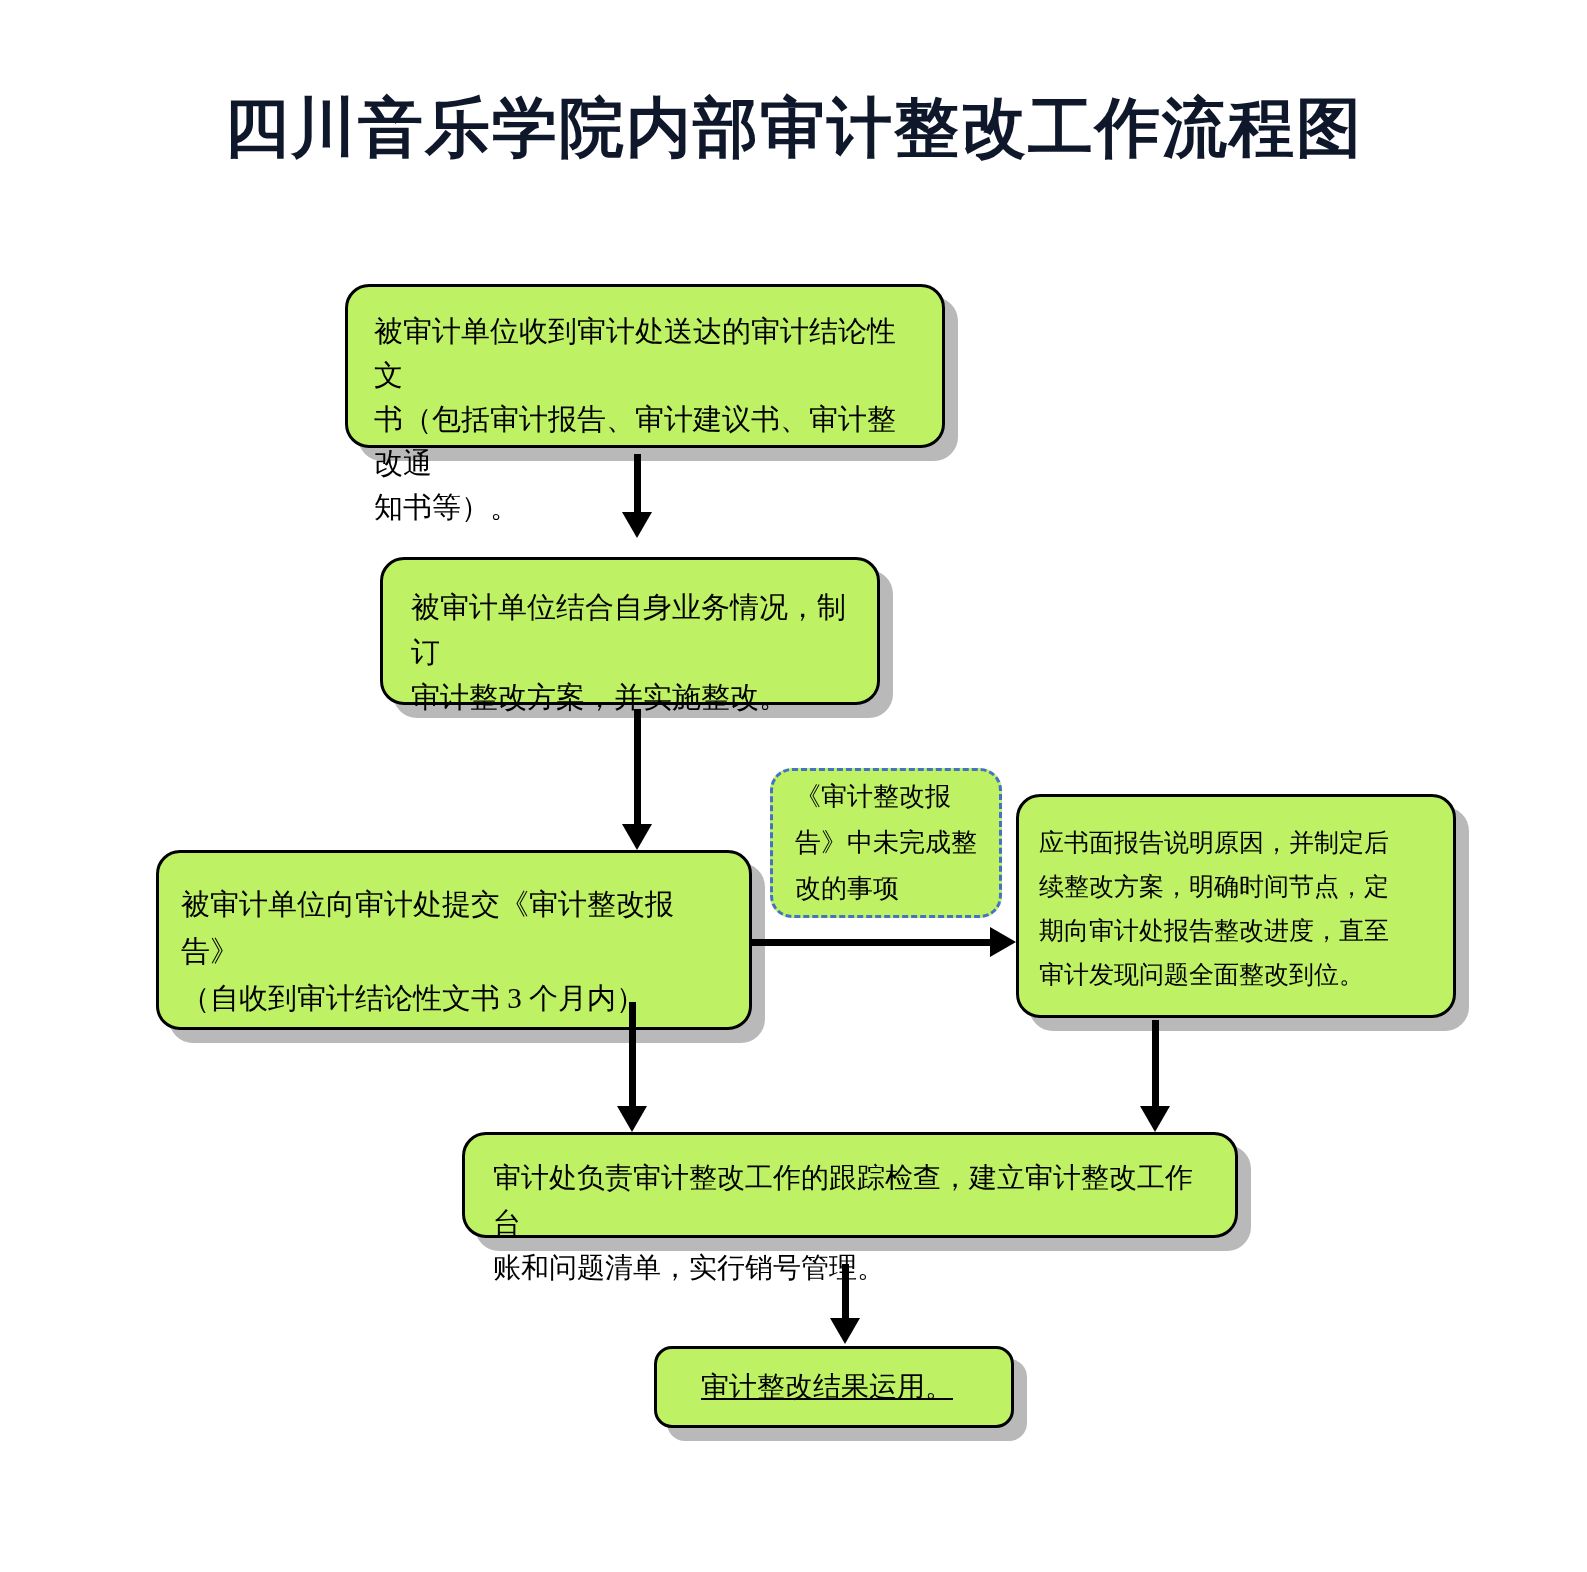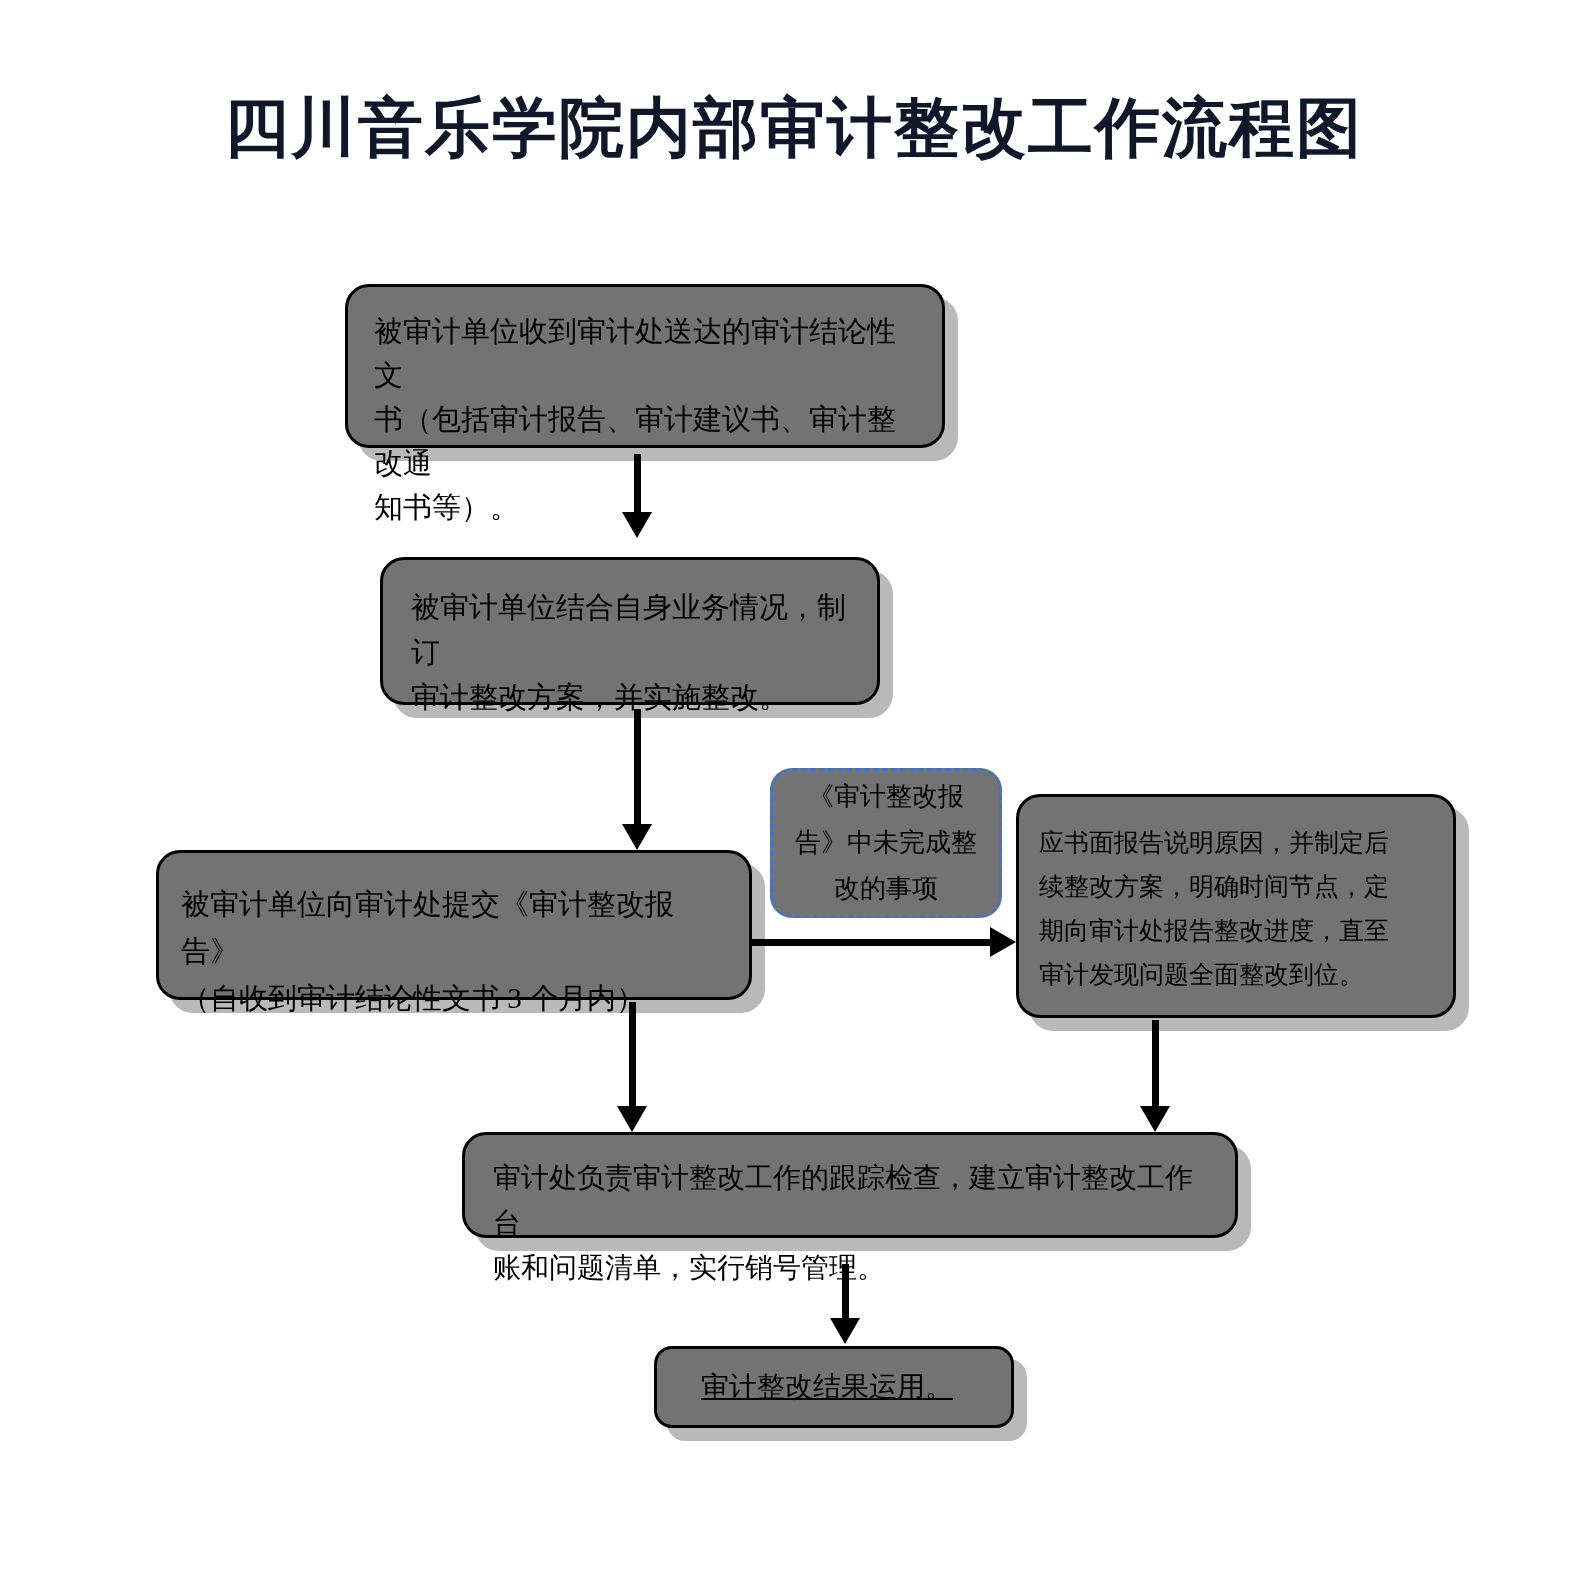--- a/index.html
+++ b/index.html
@@ -19,46 +19,45 @@
     margin: 0;
     text-align: center;
     font-size: 65px;
     font-weight: bold;
     letter-spacing: 2px;
     color: #0f172a;
   }
 
   .node {
     position: absolute;
-    background: #737373;
+    background: #bef264;
     border: 3px solid #000000;
     border-radius: 24px;
     box-shadow: 13px 13px 0 #b9b9b9;
     box-sizing: border-box;
   }
   .node-text {
     white-space: pre-wrap;
     color: #000;
   }
   .node.dashed {
     border: 3px dashed #4472c4;
     border-radius: 22px;
     box-shadow: none;
     display: flex; align-items: center; justify-content: center;
-    text-align: center;
   }
 
   
   #n1 { left: 345px; top: 284px; width: 600px; height: 164px; }
   #n1 .node-text { padding: 22px 26px; font-size: 29px; line-height: 44px; }
 
   #n2 { left: 380px; top: 557px; width: 500px; height: 148px; }
   #n2 .node-text { padding: 25px 28px; font-size: 29px; line-height: 45px; }
 
-  #n3 { left: 156px; top: 850px; width: 596px; height: 150px; }
+  #n3 { left: 156px; top: 850px; width: 596px; height: 180px; }
   #n3 .node-text { padding: 28px 22px; font-size: 29px; line-height: 47px; }
 
   #n4 { left: 770px; top: 768px; width: 232px; height: 150px; }
   #n4 .node-text { font-size: 26px; line-height: 46px; padding: 0 14px; }
 
   #n5 { left: 1016px; top: 794px; width: 440px; height: 224px; }
   #n5 .node-text { padding: 24px 20px; font-size: 25px; line-height: 44px; }
 
   #n6 { left: 462px; top: 1132px; width: 776px; height: 106px; }
   #n6 .node-text { padding: 20px 28px; font-size: 28px; line-height: 45px; }

